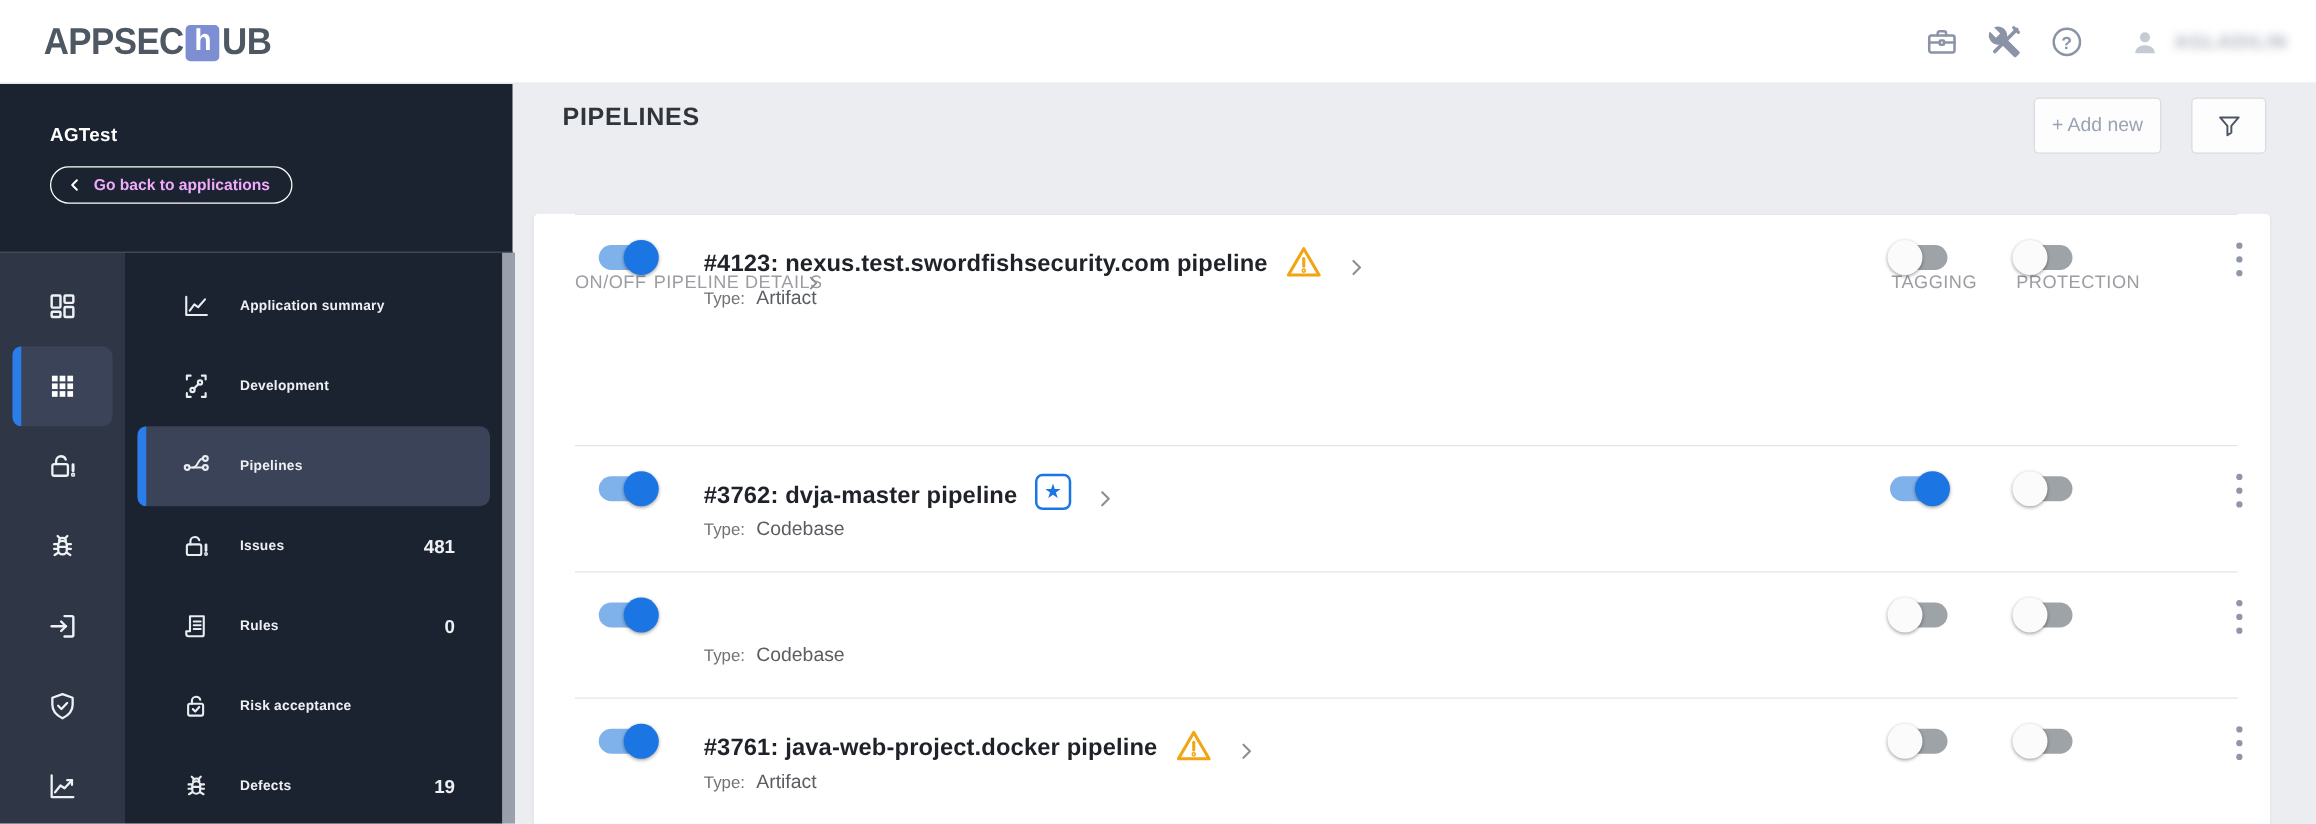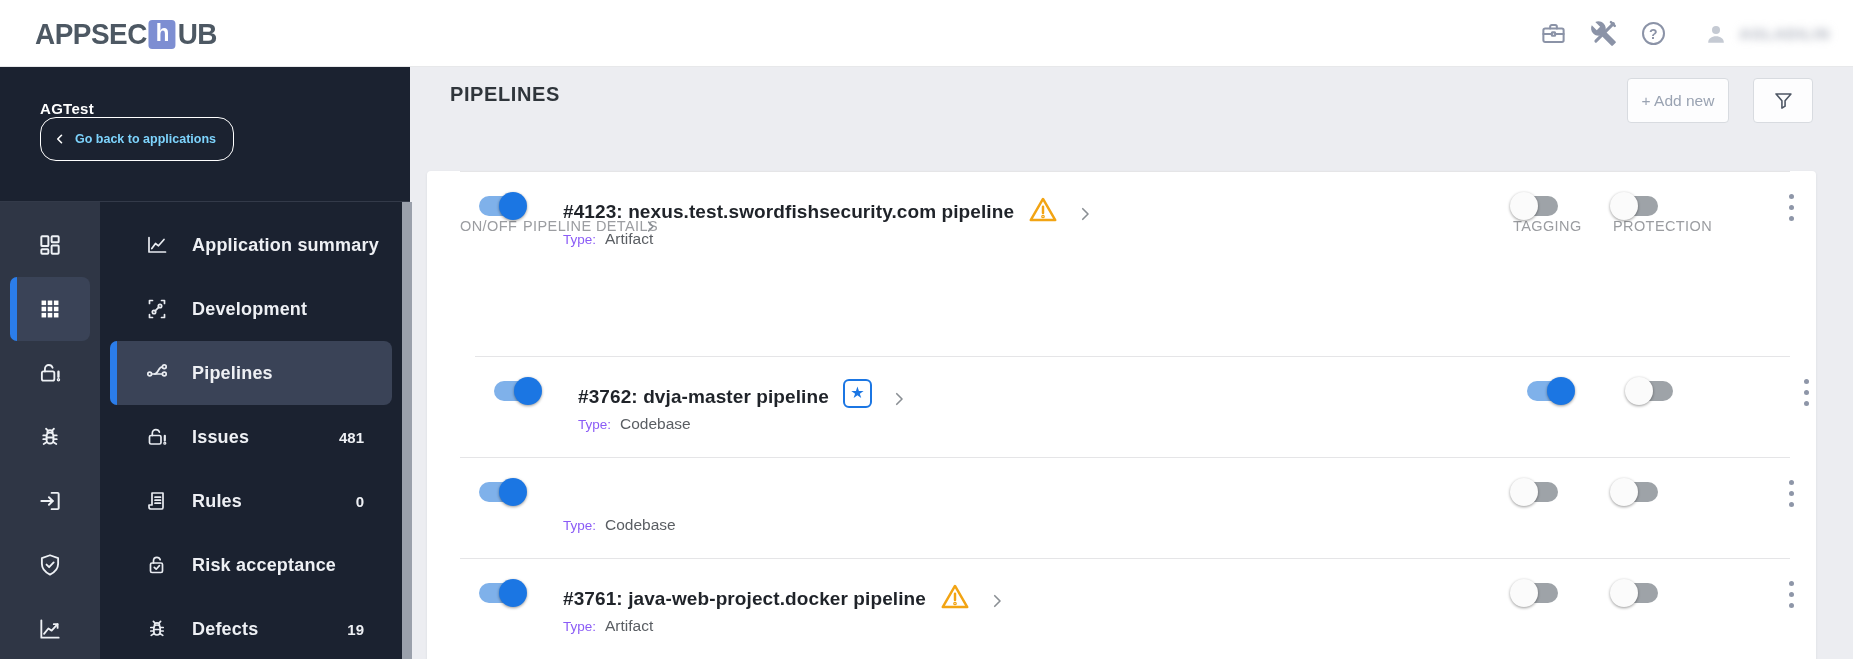--- a/index.html
+++ b/index.html
@@ -13,33 +13,33 @@
   .logo-cube { width:29px; height:29px; background:var(--logo-square,#7d8ed2); border-radius:4px; color:#fff; display:flex; align-items:center; justify-content:center; font-size:24px; font-weight:700; margin:0 2px; padding-bottom:2px; }
   .topbar-right { position:absolute; right:23px; top:0; height:67px; display:flex; align-items:center; gap:22px; }
   .tb-icon { width:28px; height:28px; display:flex; align-items:center; justify-content:center; cursor:pointer; }
   .help-circle { width:23px; height:23px; border:2px solid var(--icon-gray,#8b93a7); border-radius:50%; color:var(--icon-gray,#8b93a7); font-size:14px; font-weight:700; display:flex; align-items:center; justify-content:center; }
   .userbox { display:flex; align-items:center; gap:10px; margin-left:14px; cursor:pointer; }
   .username { font-weight:700; font-size:15px; letter-spacing:1px; color:#a9aeba; filter:blur(4px); }
 
   
   .agtest-block { position:absolute; left:0; top:67px; width:410px; height:135px; background:var(--sidebar-dark,#1b2230); border-bottom:1px solid #333a49; z-index:4; padding:33px 0 0 40px; }
   .app-name { color:#fff; font-size:15px; font-weight:700; letter-spacing:.3px; }
-  .back-btn { display:inline-flex; align-items:center; gap:9px; height:44px; padding:0 17px 0 13px; border:1.5px solid #fff; border-radius:16px; color:#7dd3fc; font-size:12.5px; font-weight:700; background:transparent; cursor:pointer; }
+  .back-btn { margin-top:16px; display:inline-flex; align-items:center; gap:9px; height:30px; padding:0 17px 0 13px; border:1.5px solid #fff; border-radius:16px; color:#f0abfc; font-size:12.5px; font-weight:700; background:transparent; cursor:pointer; }
 
   .rail { position:absolute; left:0; top:202px; width:100px; height:457px; background:var(--rail-dark,#2f3645); padding-top:11px; z-index:3; }
   .rail-item { height:64px; margin:0 10px; border-radius:8px; display:flex; align-items:center; justify-content:center; position:relative; cursor:pointer; }
   .rail-item[data-active="true"] { background:var(--highlight,#3a4357); }
   .rail-item[data-active="true"]::before { content:""; position:absolute; left:0; top:0; bottom:0; width:7px; background:#2b7de9; border-radius:8px 0 0 8px; }
 
   .menu { position:absolute; left:100px; top:202px; width:302px; height:457px; background:var(--sidebar-dark,#1b2230); padding-top:11px; z-index:3; }
   .menu-item { height:64px; margin:0 10px; padding-left:35px; border-radius:8px; display:flex; align-items:center; position:relative; cursor:pointer; }
   .menu-item[data-active="true"] { background:var(--highlight,#3a4357); }
   .menu-item[data-active="true"]::before { content:""; position:absolute; left:0; top:0; bottom:0; width:7px; background:#2b7de9; border-radius:8px 0 0 8px; }
   .mi-icon { width:24px; margin-right:23px; flex:none; }
-  .mi-label { color:#eef0f4; font-size:18px; font-weight:700; letter-spacing:.2px; white-space:nowrap; }
+  .mi-label { color:#eef0f4; font-size:11px; font-weight:700; letter-spacing:.2px; white-space:nowrap; }
   .mi-count { margin-left:auto; padding-right:28px; color:#eef0f4; font-size:15px; font-weight:700; }
 
   .side-scrollbar { position:absolute; left:402px; top:202px; width:10px; height:457px; background:var(--scrollbar,#9aa0ab); z-index:3; cursor:pointer; }
 
   
   .main { position:absolute; left:412px; top:67px; right:0; bottom:0; background:var(--page-bg,#ecedf1); }
   .page-title { position:absolute; left:38px; top:16px; font-size:20px; font-weight:700; letter-spacing:.6px; color:#2f353b; }
   .btn { position:absolute; top:11px; height:45px; background:#fdfdfe; border:1px solid #d8dbe0; border-radius:4px; display:flex; align-items:center; justify-content:center; cursor:pointer; }
   .btn-add { left:1215px; width:102px; color:#9aa3b2; font-size:15.5px; }
   .btn-filter { left:1341px; width:60px; }
@@ -48,21 +48,21 @@
   .thead { position:absolute; left:0; top:0; right:0; height:84px; }
   .th { position:absolute; top:47px; color:#9b9da1; font-size:14.5px; letter-spacing:.4px; }
   .th-onoff { left:33px; }
   .th-details { left:96px; }
   .th-chevron { position:absolute; left:216px; top:48px; cursor:pointer; }
   .th-tagging { left:1086px; }
   .th-protection { left:1186px; }
 
   .prow { position:absolute; left:0; right:0; height:101px; }
   .prow::before { content:""; position:absolute; left:33px; right:26px; top:0; height:1px; background:#e5e5e7; }
-  .prow:nth-of-type(1){ top:84px; } .prow:nth-of-type(2){ top:185px;margin-left:15px; }
+  .prow:nth-of-type(1){ top:84px; } .prow:nth-of-type(2){ top:185px; }
   .prow:nth-of-type(3){ top:286px; } .prow:nth-of-type(4){ top:387px; }
 
   .toggle { position:absolute; width:46px; height:20px; cursor:pointer; }
   .toggle .track { position:absolute; inset:0; border-radius:10px; background:var(--toggle-track-off,#9ea3a8); }
   .toggle .knob { position:absolute; top:-4px; left:-2px; width:28px; height:28px; border-radius:50%; background:var(--toggle-knob-off,#fbfbfb); box-shadow:0 1px 3px rgba(0,0,0,.4); }
   .toggle[data-on="true"] .track { background:var(--toggle-track-on,#7fb1ea); }
   .toggle[data-on="true"] .knob { left:20px; background:var(--accent-blue,#1b76e3); }
   .t-enable { left:52px; top:25px; }
   .t-tag { left:1085px; top:25px; }
   .t-prot { left:1185px; top:25px; }
@@ -71,21 +71,21 @@
   .row-title { font-size:19px; font-weight:700; color:#1f2329; letter-spacing:.1px; white-space:nowrap; }
   .badge-slot { display:flex; align-items:center; }
   .badge-star { display:none; width:29px; height:29px; border:2.5px solid var(--accent-blue,#1b76e3); border-radius:6px; color:var(--accent-blue,#1b76e3); align-items:center; justify-content:center; font-size:16px; }
   .badge-star::before { content:"★"; margin-top:-2px; }
   .badge-warn { display:none; }
   .badge-slot[data-badge="star"] .badge-star { display:flex; }
   .badge-slot[data-badge="warning"] .badge-warn { display:block; }
   .row-chevron { margin-left:4px; cursor:pointer; }
 
   .row-type { position:absolute; left:136px; top:59px; display:flex; align-items:baseline; gap:9px; }
-  .type-label { font-size:13.5px; color:#8b5cf6; }
+  .type-label { font-size:13.5px; color:#737373; }
   .type-value { font-size:15.5px; color:#5a5e63; }
 
   .kebab { position:absolute; left:1355px; top:18px; width:18px; height:36px; display:flex; flex-direction:column; align-items:center; justify-content:center; gap:6px; cursor:pointer; }
   .kebab i { width:5px; height:5px; border-radius:50%; background:#8e96a8; }
 </style>
 </head>
 <body>
 
 <div class="topbar">
   <div class="logo">

